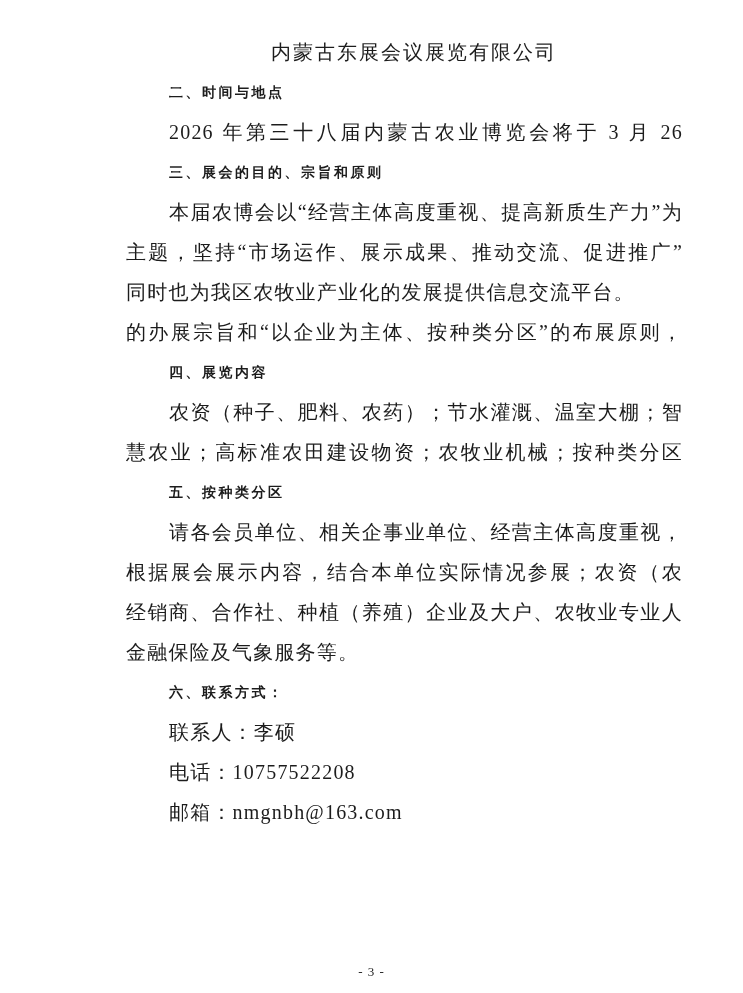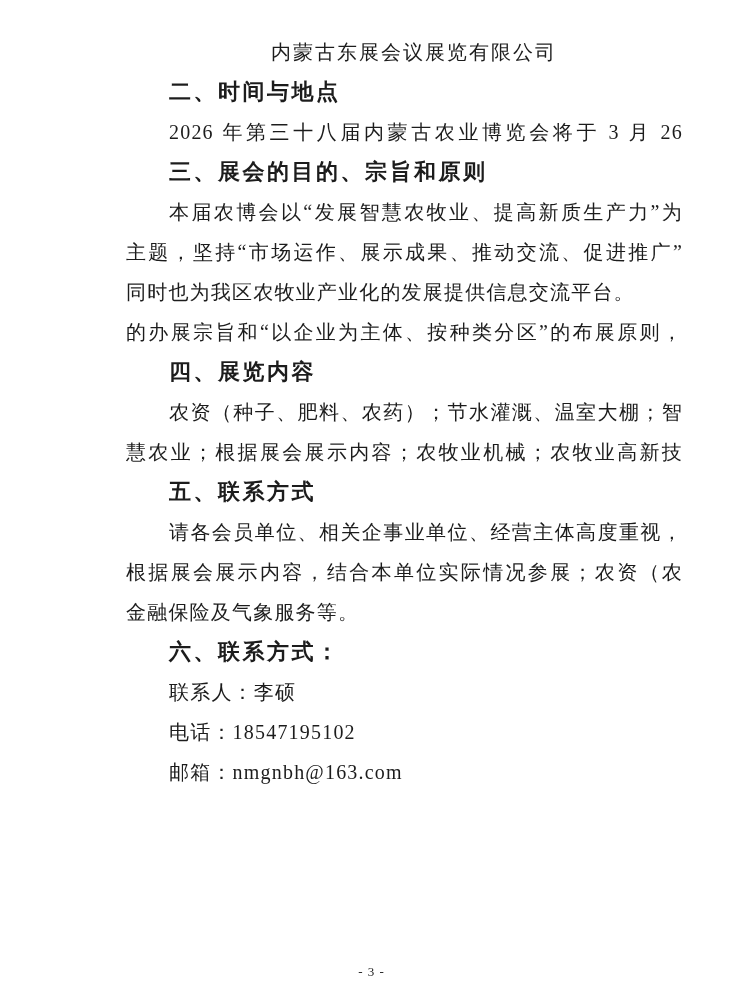--- a/index.html
+++ b/index.html
@@ -35,21 +35,21 @@
     padding-left: 43px;
   }
   .justify {
     text-align: justify;
     text-align-last: justify;
     text-justify: inter-character;
   }
   .heading {
     font-family: "Liberation Sans", sans-serif;
     font-weight: 700;
-    font-size: 22px;
+    font-size: 14px;
     letter-spacing: 2.5px;
   }
   .continuation {
     padding-left: 145px;
     letter-spacing: 2px;
   }
   .footer {
     position: absolute;
     left: 0;
     width: 743px;
@@ -66,35 +66,36 @@
 
 <div class="page">
   <div class="content">
 
     <div class="line continuation">内蒙古东展会议展览有限公司</div>
 
     <div class="line heading indent">二、时间与地点</div>
     <div class="line indent justify">2026 年第三十八届内蒙古农业博览会将于 3 月 26 日-28</div>
 
     <div class="line heading indent">三、展会的目的、宗旨和原则</div>
-    <div class="line indent justify">本届农博会以“发展智慧农牧业、提高新质生产力”为</div>
+    <div class="line indent justify">本届农博会以“经营主体高度重视、提高新质生产力”为</div>
     <div class="line justify">主题，坚持“市场运作、展示成果、推动交流、促进推广”</div>
     <div class="line">同时也为我区农牧业产业化的发展提供信息交流平台。</div>
     <div class="line justify">的办展宗旨和“以企业为主体、按种类分区”的布展原则，</div>
 
     <div class="line heading indent">四、展览内容</div>
     <div class="line indent justify">农资（种子、肥料、农药）；节水灌溉、温室大棚；智</div>
-    <div class="line justify">慧农业；根据展会展示内容；农牧业机械；农牧业高新技</div>
+    <div class="line justify">慧农业；高标准农田建设物资；农牧业机械；按种类分区</div>
 
-    <div class="line heading indent">五、联系方式</div>
+    <div class="line heading indent">五、按种类分区</div>
     <div class="line indent justify">请各会员单位、相关企事业单位、经营主体高度重视，</div>
     <div class="line justify">根据展会展示内容，结合本单位实际情况参展；农资（农机）</div>
+    <div class="line justify">经销商、合作社、种植（养殖）企业及大户、农牧业专业人</div>
     <div class="line">金融保险及气象服务等。</div>
 
     <div class="line heading indent">六、联系方式：</div>
     <div class="line indent">联系人：李硕</div>
-    <div class="line indent">电话：18547195102</div>
+    <div class="line indent">电话：10757522208</div>
     <div class="line indent">邮箱：nmgnbh@163.com</div>
 
   </div>
 
   <div class="footer">- 3 -</div>
 </div>
 
 </body></html>

